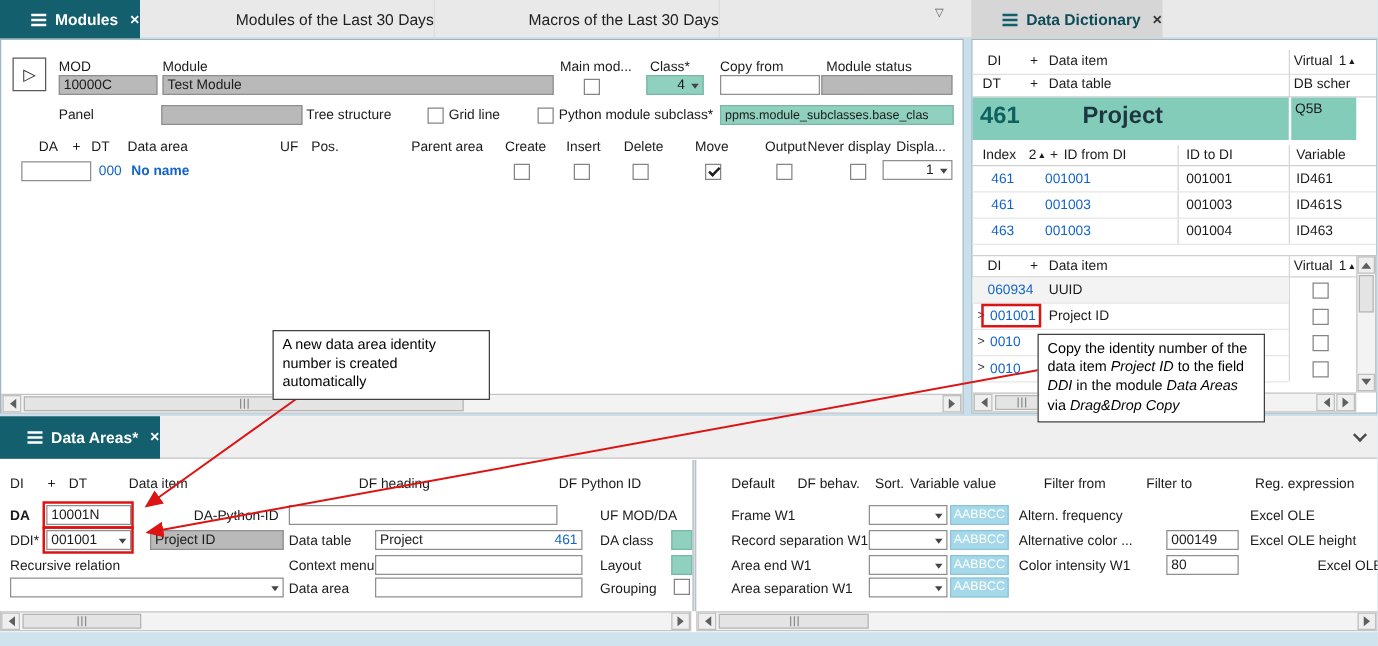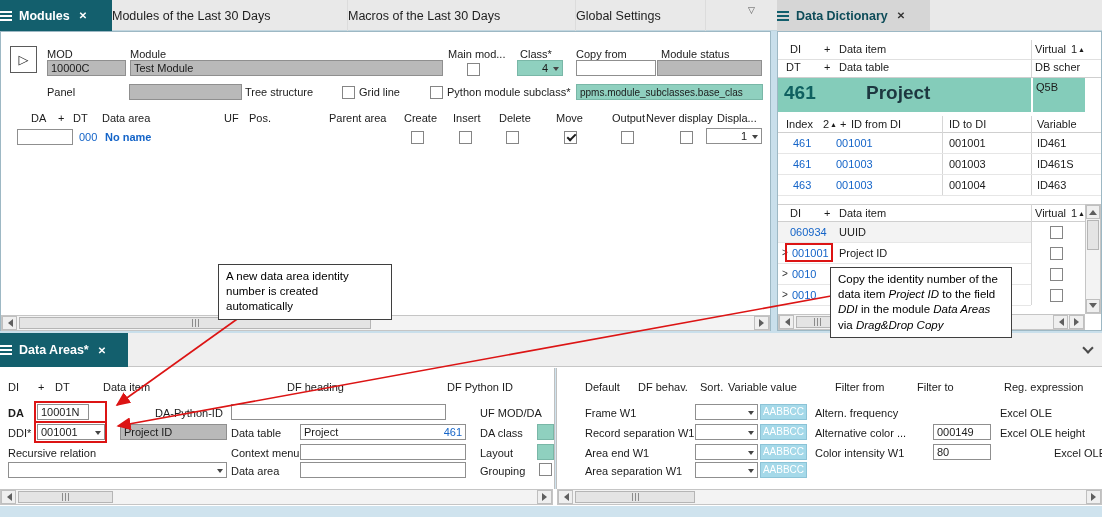--- a/index.html
+++ b/index.html
@@ -1,19 +1,19 @@
 <!DOCTYPE html>
 <html><head>
 <meta charset="utf-8">
 <style>
   html,body{margin:0;padding:0}
   *{box-sizing:border-box}
   .screen{position:relative;width:1102px;height:517px;background:#c9dfeb;font-family:"Liberation Sans",sans-serif;color:#1b1b1b;overflow:hidden}
   .tabbar{position:absolute;left:0;top:0;width:1102px;height:31px;background:#e9e9e9;border-bottom:1px solid #c2d6df}
-  .tab{position:absolute;top:0;height:31px;display:flex;align-items:center;justify-content:flex-start;gap:7px;font-size:12.5px;white-space:nowrap}
+  .tab{position:absolute;top:0;height:31px;display:flex;align-items:center;justify-content:flex-end;gap:7px;font-size:12.5px;white-space:nowrap}
   .tab.plain{color:#1e1e1e;border-right:1px solid #dcdcdc}
   .tab.active{background:#135f6d;color:#fff;font-weight:bold}
   .tab.dict{background:#d6d6d6;color:#0e4c59;font-weight:bold}
   .tab-close{font-size:10px;margin-left:2px}
   .burger{display:inline-flex;flex-direction:column;gap:2px}
   .burger i{display:block;width:12px;height:2px;background:#fff}
   .burger.teal i{background:#135f6d}
   .panel{position:absolute;background:#fff;border:1px solid #9db8c4}
   .lb{position:absolute;font-size:11px;white-space:nowrap}
   .lb.b{font-weight:bold}
@@ -62,23 +62,20 @@
         </span>
       <span>Modules</span>
       <span class="tab-close">✕</span>
     </div>
     <div class="tab plain" style="left:112px;width:236px">
       <span>Modules of the Last 30 Days</span>
     </div>
     <div class="tab plain" style="left:348px;width:228px">
       <span>Macros of the Last 30 Days</span>
     </div>
-    <div class="tab plain" style="left:576px;width:130px">
-      <span>Global Settings</span>
-    </div>
     <span class="lb" style="left:748px;top:5px;font-size:9px;color:#555">▽</span>
     <div class="tab dict" style="left:777px;width:153px">
       <span class="burger teal">
           <i></i>
           <i></i>
           <i></i>
         </span>
       <span>Data Dictionary</span>
       <span class="tab-close" style="color:#333">✕</span>
     </div>
@@ -288,21 +285,21 @@
     <span class="lb" style="left:447px;top:48px">DF Python ID</span>
     <span class="lb" style="left:585px;top:48px">Default</span>
     <span class="lb" style="left:638px;top:48px">DF behav.</span>
     <span class="lb" style="left:700px;top:48px">Sort.</span>
     <span class="lb" style="left:728px;top:48px">Variable value</span>
     <span class="lb" style="left:835px;top:48px">Filter from</span>
     <span class="lb" style="left:917px;top:48px">Filter to</span>
     <span class="lb" style="left:1004px;top:48px">Reg. expression</span>
 
     <span class="lb b" style="left:8px;top:74px">DA</span>
-    <div class="fld" style="left:37px;top:71px;width:52px">10001N</div>
+    <div class="fld" style="left:37px;top:71px;width:68px">10001N</div>
     <span class="lb" style="left:155px;top:74px">DA-Python-ID</span>
     <div class="fld" style="left:231px;top:71px;width:215px"></div>
     <span class="lb" style="left:480px;top:74px">UF MOD/DA</span>
 
     <span class="lb" style="left:8px;top:94px">DDI*</span>
     <div class="fld dd" style="left:37px;top:91px;width:68px">001001</div>
     <div class="fld gray" style="left:120px;top:91px;width:107px">Project ID</div>
     <span class="lb" style="left:231px;top:94px">Data table</span>
     <div class="fld" style="left:300px;top:91px;width:166px">
       <span>Project</span>

